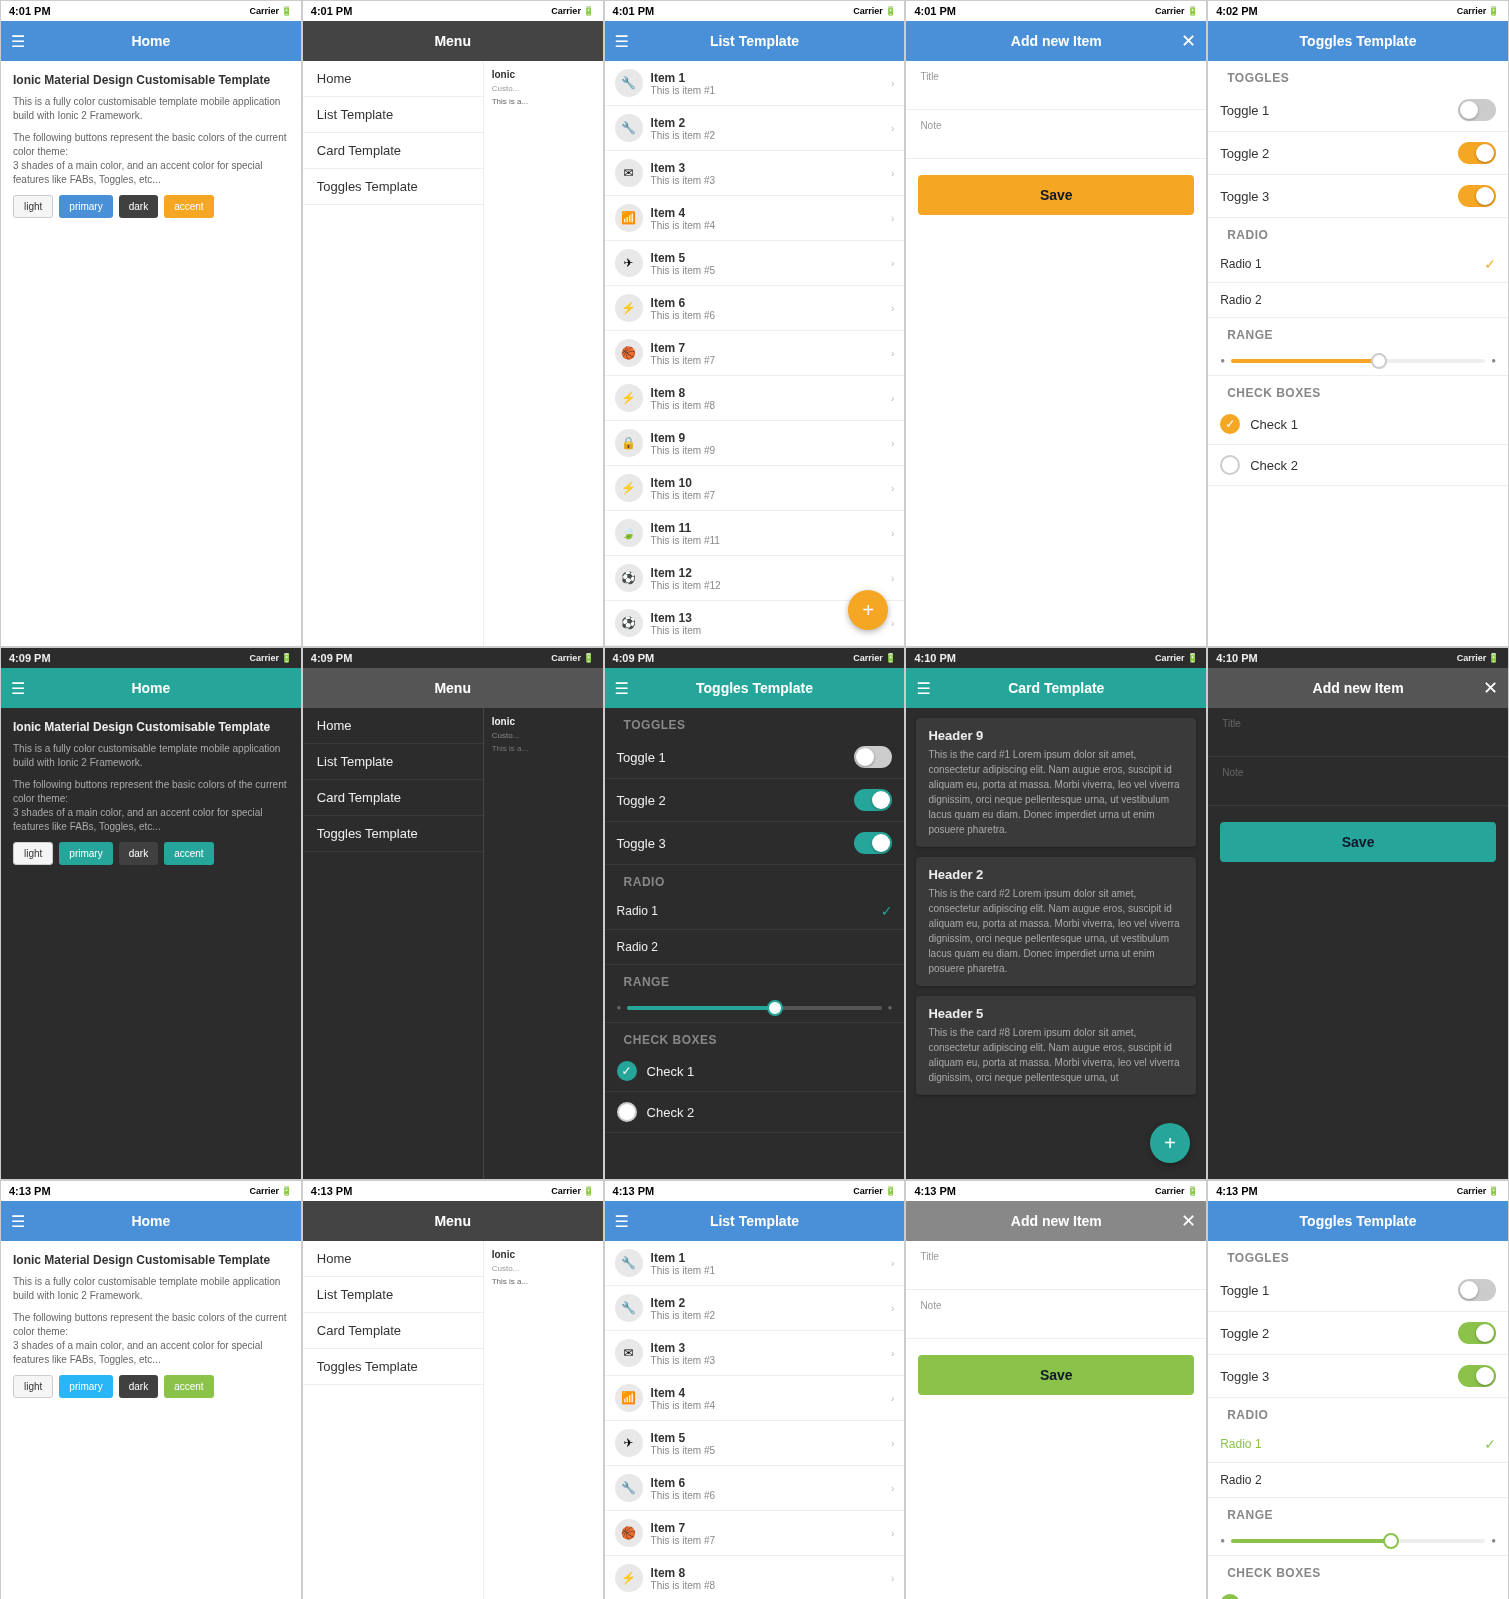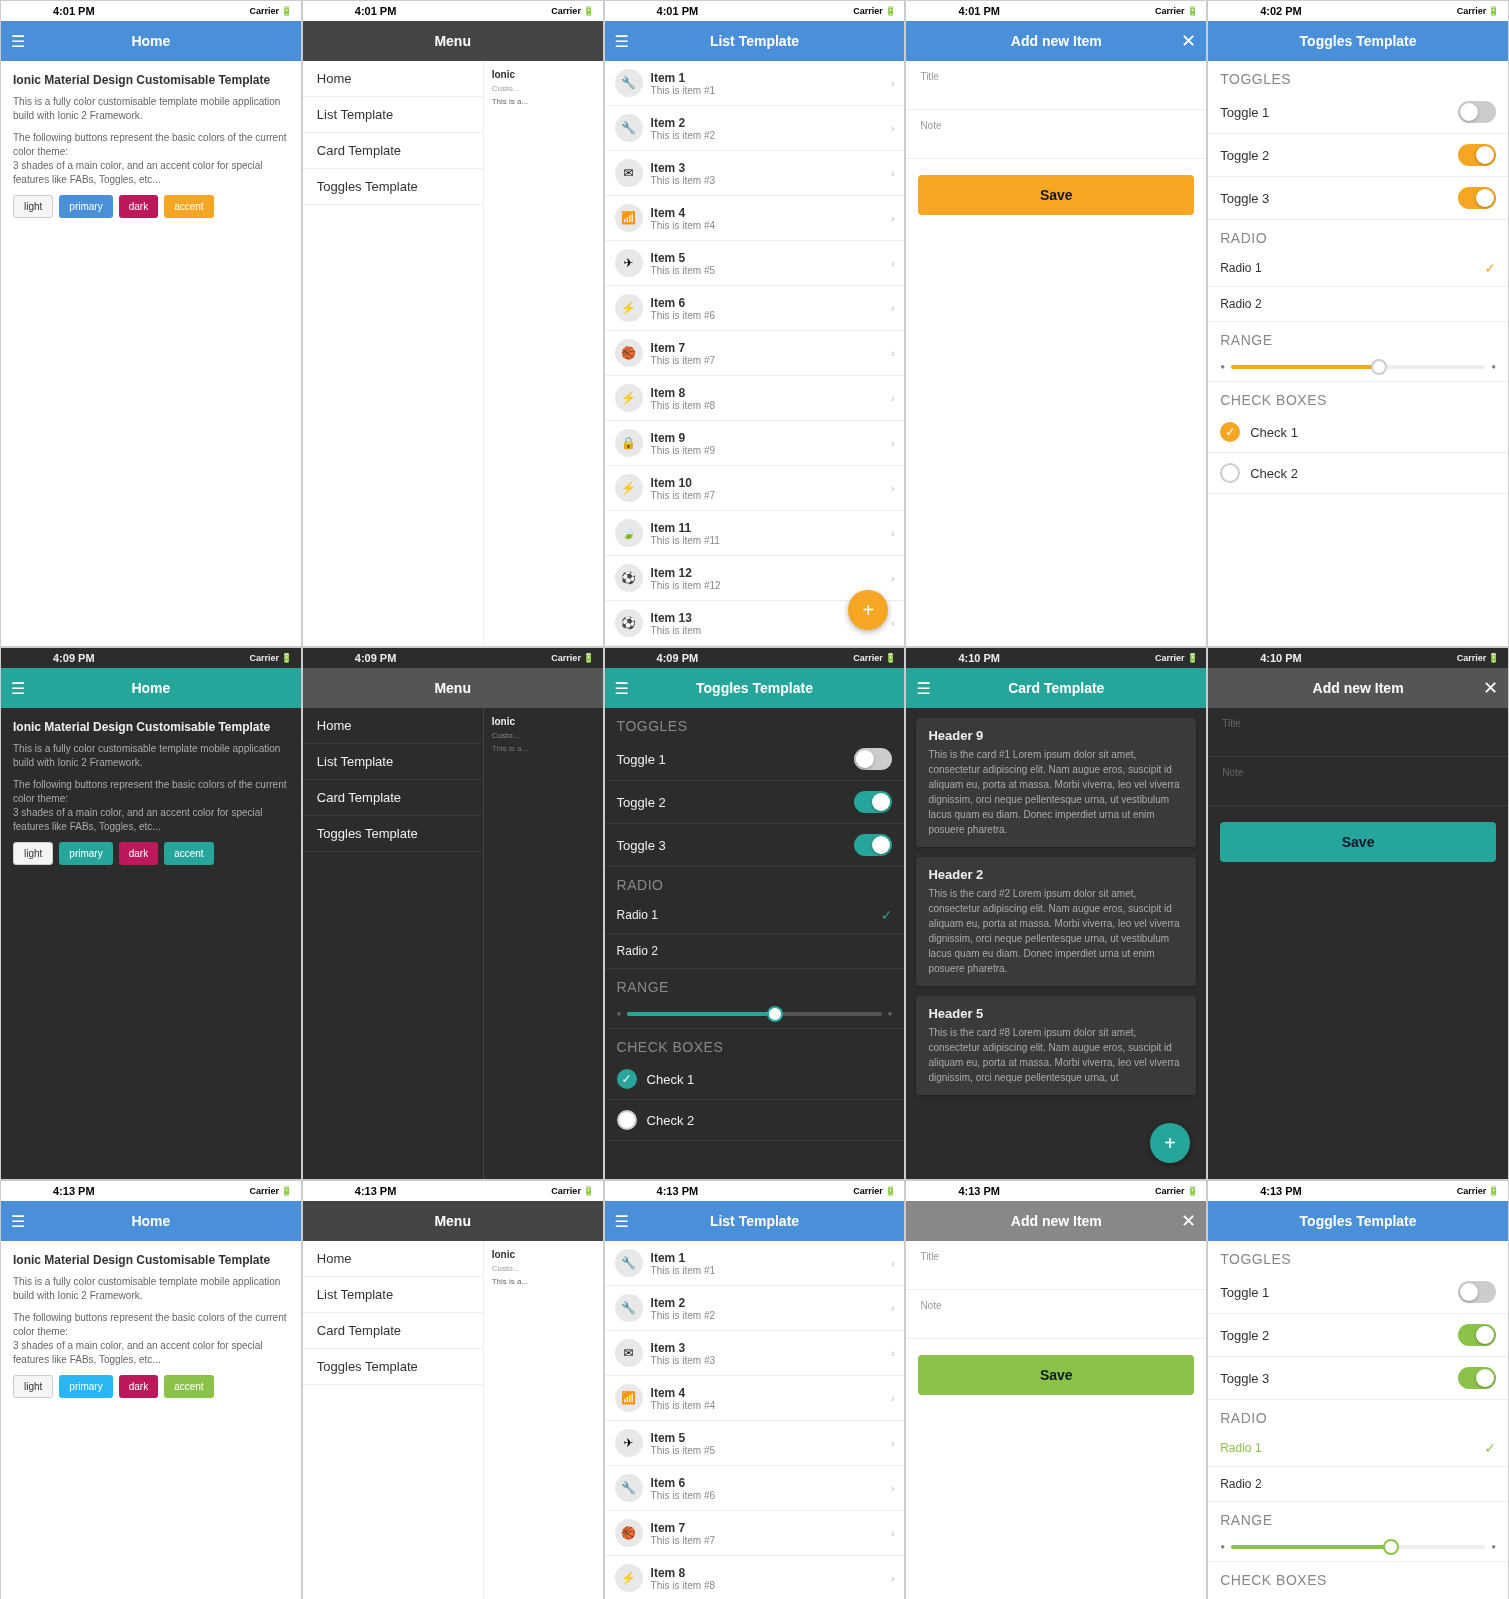--- a/index.html
+++ b/index.html
@@ -25,21 +25,20 @@
     
     .status-bar {
       display: flex;
       justify-content: space-between;
       align-items: center;
       padding: 3px 8px;
       font-size: 10px;
       font-weight: 600;
       background: inherit;
       height: 20px;
-      margin-left: 44px;
     }
     .status-bar .time { font-weight: 700; font-size: 11px; }
     .status-bar .icons { display: flex; gap: 3px; align-items: center; font-size: 9px; }
 
     
     .nav-bar {
       display: flex;
       align-items: center;
       justify-content: center;
       padding: 8px 12px;
@@ -59,21 +58,21 @@
     .content.no-pad { padding: 0; }
 
     
     .home-title { font-size: 12px; font-weight: 700; color: #333; margin-bottom: 6px; line-height: 1.3; }
     .home-desc { font-size: 10px; color: #666; line-height: 1.4; margin-bottom: 8px; }
     .home-desc2 { font-size: 10px; color: #666; line-height: 1.4; margin-bottom: 4px; }
     .btn-row { display: flex; gap: 6px; margin-top: 8px; }
     .btn { padding: 5px 10px; border: none; border-radius: 3px; font-size: 10px; cursor: pointer; font-weight: 500; }
     .btn-light { background: #f5f5f5; color: #333; border: 1px solid #ccc; }
     .btn-primary-blue { background: #4a90d9; color: white; }
-    .btn-dark { background: #be185d; color: white; }
+    .btn-dark { background: #404040; color: white; }
     .btn-accent-orange { background: #f5a623; color: white; }
     .btn-accent-teal { background: #26a69a; color: white; }
     .btn-accent-green { background: #8bc34a; color: white; }
 
     
     .menu-item {
       display: flex;
       align-items: center;
       justify-content: space-between;
       padding: 10px 14px;
@@ -122,25 +121,25 @@
       justify-content: center;
       font-size: 20px;
       color: white;
       cursor: pointer;
       box-shadow: 0 2px 6px rgba(0,0,0,0.3);
       z-index: 10;
     }
 
     
     .section-label {
-      font-size: 14px;
-      font-weight: 400;
+      font-size: 12px;
+      font-weight: 700;
       color: #888;
       letter-spacing: 0.5px;
-      padding: 10px 12px 4px;
+      padding: 10px 19px 4px;
       text-transform: uppercase;
     }
     .toggle-row {
       display: flex;
       align-items: center;
       justify-content: space-between;
       padding: 10px 12px;
       border-bottom: 1px solid #eee;
     }
     .toggle-label { font-size: 13px; color: #333; }

